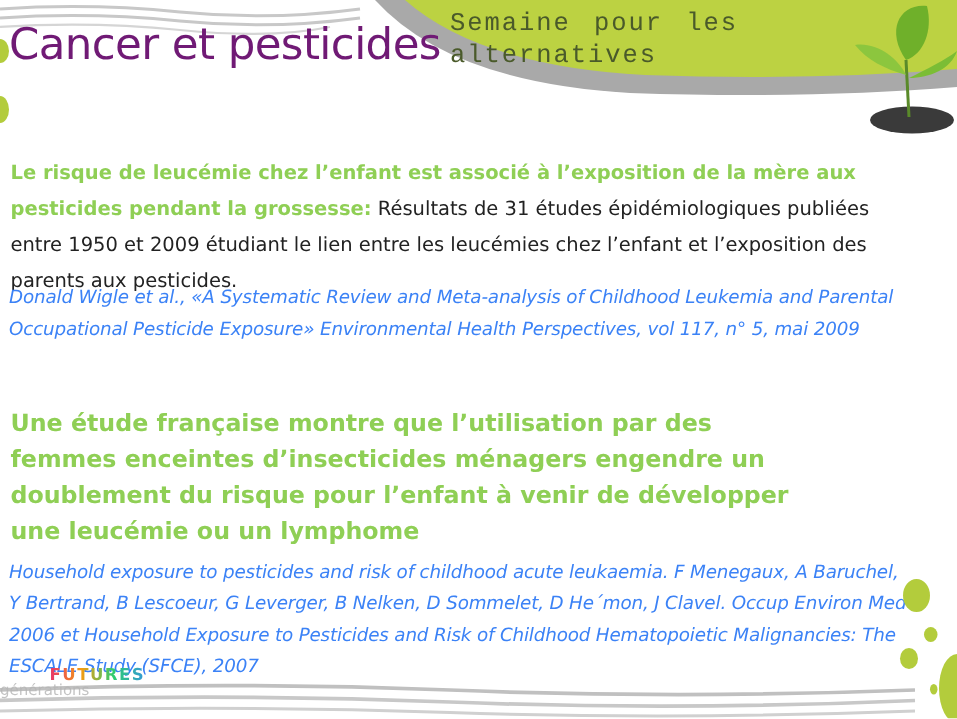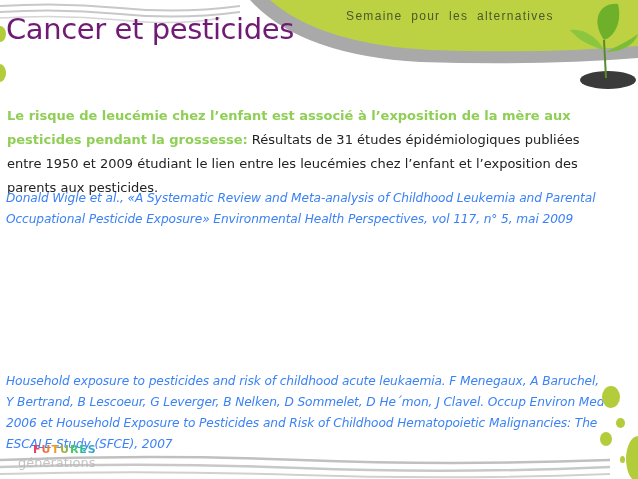--- a/index.html
+++ b/index.html
@@ -1,29 +1,29 @@
 <!DOCTYPE html>
 <html><head>
 <meta charset="utf-8">
 <style>
   html, body { margin:0; padding:0; }
   body { width:638px; height:479px; overflow:hidden; background:#ffffff; position:relative; font-family:"DejaVu Sans", sans-serif; }
   .slide { position:absolute; left:0; top:0; width:638px; height:479px; overflow:hidden; background:#fff; }
   .banner { position:absolute; left:0; top:0; width:638px; height:90px; }
-  .banner-text { position:absolute; left:300px; top:6px; width:300px; text-align:center; color:#4a5a2a; font-family:Liberation Sans, sans-serif; font-size:12px; letter-spacing:1.3px; word-spacing:4px; line-height:21px; }
+  .banner-text { position:absolute; left:300px; top:6px; width:300px; color:#4a5a2a; font-family:Liberation Mono, monospace; font-size:17px; letter-spacing:1.3px; word-spacing:4px; line-height:21px; }
   .title { position:absolute; left:6px; top:12px; font-size:29px; color:#701a75; font-family:"DejaVu Sans", sans-serif; letter-spacing:-0.4px; margin:0; font-weight:normal; }
   .dot { position:absolute; border-radius:50%; background:#b3cc3c; }
   .content { position:absolute; left:7px; width:590px; }
   .p1 { top:104px; font-size:13px; line-height:24px; color:#222; }
   .green { color:#8fcf55; font-weight:bold; }
   .cite { font-style:italic; font-size:12.2px; line-height:21px; color:#3b82f6; font-family:"DejaVu Sans", sans-serif; letter-spacing:-0.1px; }
   .cite1 { position:absolute; left:6px; top:188px; width:610px; }
   .p2 { position:absolute; left:7px; top:270px; width:540px; font-size:15.8px; line-height:24px; color:#8fcf55; font-weight:bold; }
   .cite2 { position:absolute; left:6px; top:371px; width:600px; }
-  .logo { position:absolute; left:0px; top:455px; font-size:13px; color:#aaa; font-family:"DejaVu Sans", sans-serif;padding-left:18px; }
+  .logo { position:absolute; left:0px; top:455px; font-size:10px; color:#aaa; font-family:"DejaVu Sans", sans-serif; }
   .logo2 { position:absolute; left:33px; top:443px; font-size:11px; font-weight:bold; letter-spacing:1px; }
   .bottom-waves { position:absolute; left:0; top:452px; width:638px; height:27px; }
   .plant { position:absolute; left:560px; top:0; width:78px; height:90px; }
 </style>
 </head>
 <body>
 
 <div class="slide">
 
   <svg class="banner" viewBox="0 0 638 90" preserveAspectRatio="none">
@@ -50,20 +50,21 @@
 
   <div class="dot" style="left:-6px;top:26px;width:12px;height:16px;"></div>
   <div class="dot" style="left:-6px;top:64px;width:12px;height:18px;"></div>
 
   <div class="content p1">
     <span class="green">Le risque de leucémie chez l’enfant est associé à l’exposition de la mère aux pesticides pendant la grossesse:</span><span> Résultats de 31 études épidémiologiques publiées entre 1950 et 2009 étudiant le lien entre les leucémies chez l’enfant et l’exposition des parents aux pesticides.</span>
   </div>
 
   <div class="cite cite1">Donald Wigle et al., «A Systematic Review and Meta-analysis of Childhood Leukemia and Parental Occupational Pesticide Exposure» Environmental Health Perspectives, vol 117, n° 5, mai 2009</div>
 
+  <div class="p2">Une étude française montre que l’utilisation par des femmes enceintes d’insecticides ménagers engendre un doublement du risque pour l’enfant à venir de développer une leucémie ou un lymphome</div>
 
   <div class="cite cite2">Household exposure to pesticides and risk of childhood acute leukaemia. F Menegaux, A Baruchel, Y Bertrand, B Lescoeur, G Leverger, B Nelken, D Sommelet, D He´mon, J Clavel. Occup Environ Med 2006 et Household Exposure to Pesticides and Risk of Childhood Hematopoietic Malignancies: The ESCALE Study (SFCE), 2007</div>
 
   <div class="dot" style="left:602px;top:386px;width:18px;height:22px;"></div>
   <div class="dot" style="left:616px;top:418px;width:9px;height:10px;"></div>
   <div class="dot" style="left:600px;top:432px;width:12px;height:14px;"></div>
   <div class="dot" style="left:626px;top:436px;width:24px;height:46px;"></div>
   <div class="dot" style="left:620px;top:456px;width:5px;height:7px;"></div>
 
   <svg class="bottom-waves" viewBox="0 0 638 27" preserveAspectRatio="none">

